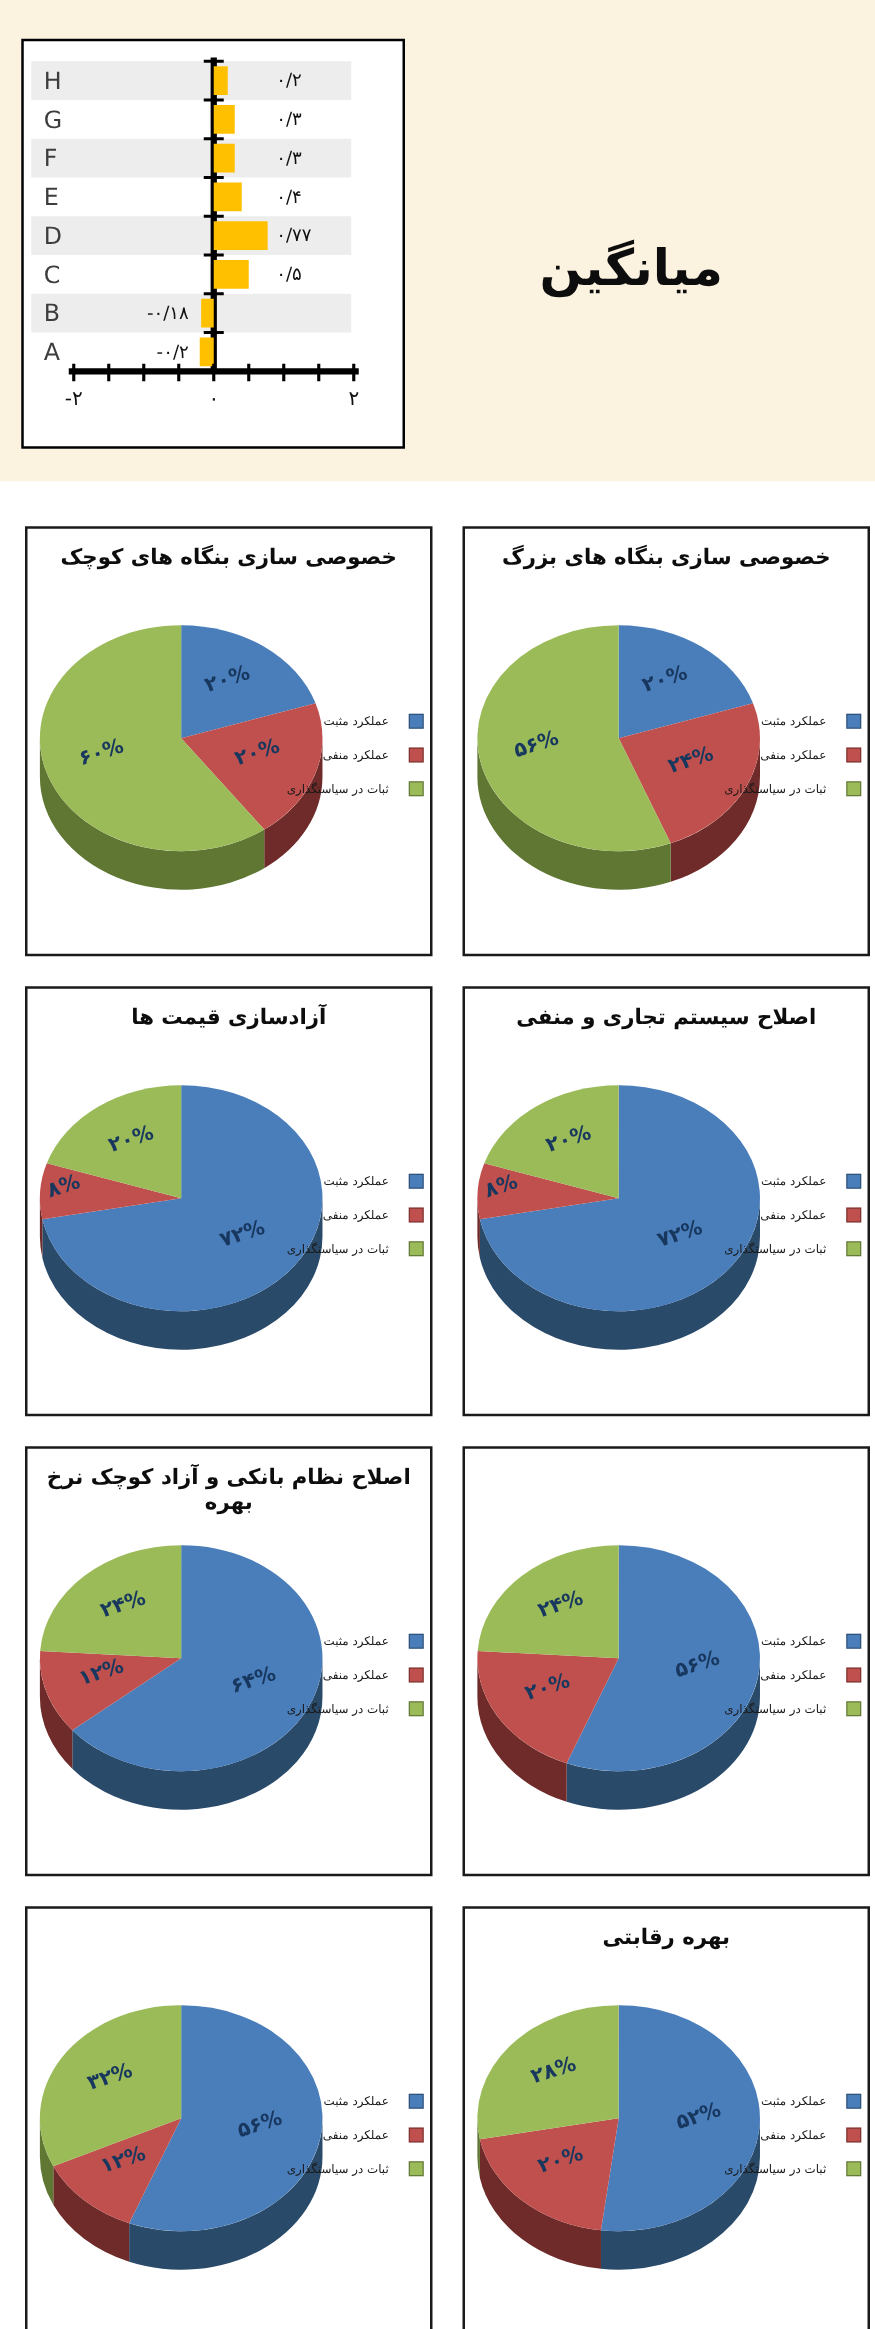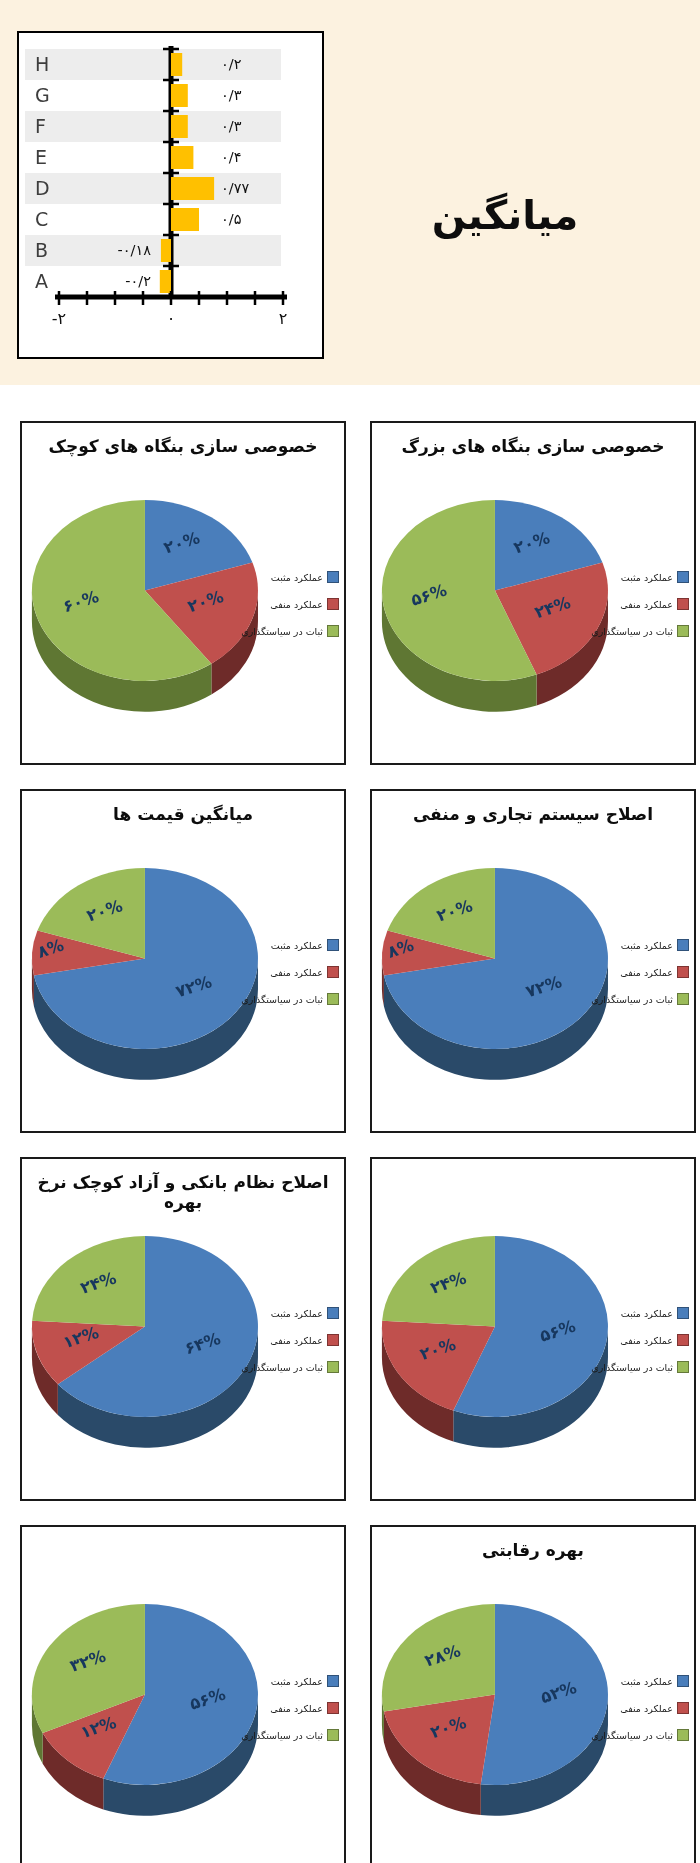--- a/index.html
+++ b/index.html
@@ -7,21 +7,21 @@
   .banner{position:relative;width:700px;height:385px;background:#FCF2E0;}
   .bar-box{position:absolute;left:17px;top:31px;width:303px;height:324px;background:#ffffff;border:2px solid #000;}
   .bar-box svg{display:block;}
   .banner-title{position:absolute;left:350px;top:190px;width:310px;text-align:center;font-weight:bold;color:#0d0d0d;font-size:40px;line-height:1.28;}
   .pies{display:grid;grid-template-columns:1fr 1fr;gap:24px 8px;padding:36px 4px 10px 4px;}
   .pie-box{position:relative;height:340px;background:#ffffff;border:2px solid #1a1a1a;overflow:hidden;margin-left:16px;}
   .pie-title{margin-top:13px;padding:0 8px;text-align:center;font-weight:bold;font-size:17px;color:#0d0d0d;}
   .pie-svg{position:absolute;left:-2px;top:36px;width:254px;height:298px;}
   .pct{font-size:16px;font-weight:bold;fill:#17375E;}
   .legend{position:absolute;right:5px;top:148px;width:96px;}
-  .legend-item{direction:rtl;display:flex;align-items:center;gap:4px;margin-bottom:15px;}
+  .legend-item{direction:rtl;display:flex;align-items:center;gap:16px;margin-bottom:15px;}
   .legend-swatch{width:10px;height:10px;flex:0 0 10px;border:1px solid rgba(0,0,0,.35);}
   .legend-label{font-size:9.5px;color:#1a1a1a;white-space:nowrap;}
   .bar-svg text{font-family:"DejaVu Sans",sans-serif;}
 </style>
 </head>
 <body>
 
 <div class="banner">
   <div class="bar-box">
     <svg id="barchart" class="bar-svg" viewBox="0 0 299 300" width="299" height="300">
@@ -132,21 +132,21 @@
           <span class="legend-swatch" style="background: rgb(192, 80, 77);"></span>
           <span class="legend-label">عملکرد منفی</span>
         </div>
         <div class="legend-item">
           <span class="legend-swatch" style="background: rgb(155, 187, 89);"></span>
           <span class="legend-label">ثبات در سیاستگذاری</span>
         </div>
       </div>
     </div>
     <div class="pie-box">
-      <div class="pie-title">میانگین قیمت ها</div>
+      <div class="pie-title">آزادسازی قیمت ها</div>
       <svg viewBox="0 0 240 290" class="pie-svg">
         <path d="M228,128 A110,88 0 0 1 9.948402419844243,144.48955568354376 L9.948402419844243,174.48955568354376 A110,88 0 0 0 228,158 Z" fill="#2A4A69"></path>
         <path d="M9.948402419844243,144.48955568354376 A110,88 0 0 1 8,128.00000000000003 L8,158.00000000000003 A110,88 0 0 0 9.948402419844243,174.48955568354376 Z" fill="#6E2B29"></path>
         <path d="M118,128 L118,40 A110,88 0 1 1 9.948402419844243,144.48955568354376 Z" fill="#4A7EBB"></path>
         <path d="M118,128 L9.948402419844243,144.48955568354376 A110,88 0 0 1 13.3837832075331,100.80650449500465 Z" fill="#C0504D"></path>
         <path d="M118,128 L13.3837832075331,100.80650449500465 A110,88 0 0 1 117.99999999999997,40 Z" fill="#9BBB59"></path>
         <text x="167.15874488909535" y="160.53412043677312" text-anchor="middle" class="pct" transform="rotate(-18 167.15874488909535 160.53412043677312)">۷۲%</text>
         <text x="27.977989095769914" y="123.46903611076479" text-anchor="middle" class="pct" transform="rotate(-18 27.977989095769914 123.46903611076479)">۸%</text>
         <text x="80.49930090374016" y="86.70777260710273" text-anchor="middle" class="pct" transform="rotate(-18 80.49930090374016 86.70777260710273)">۲۰%</text>
       </svg>

